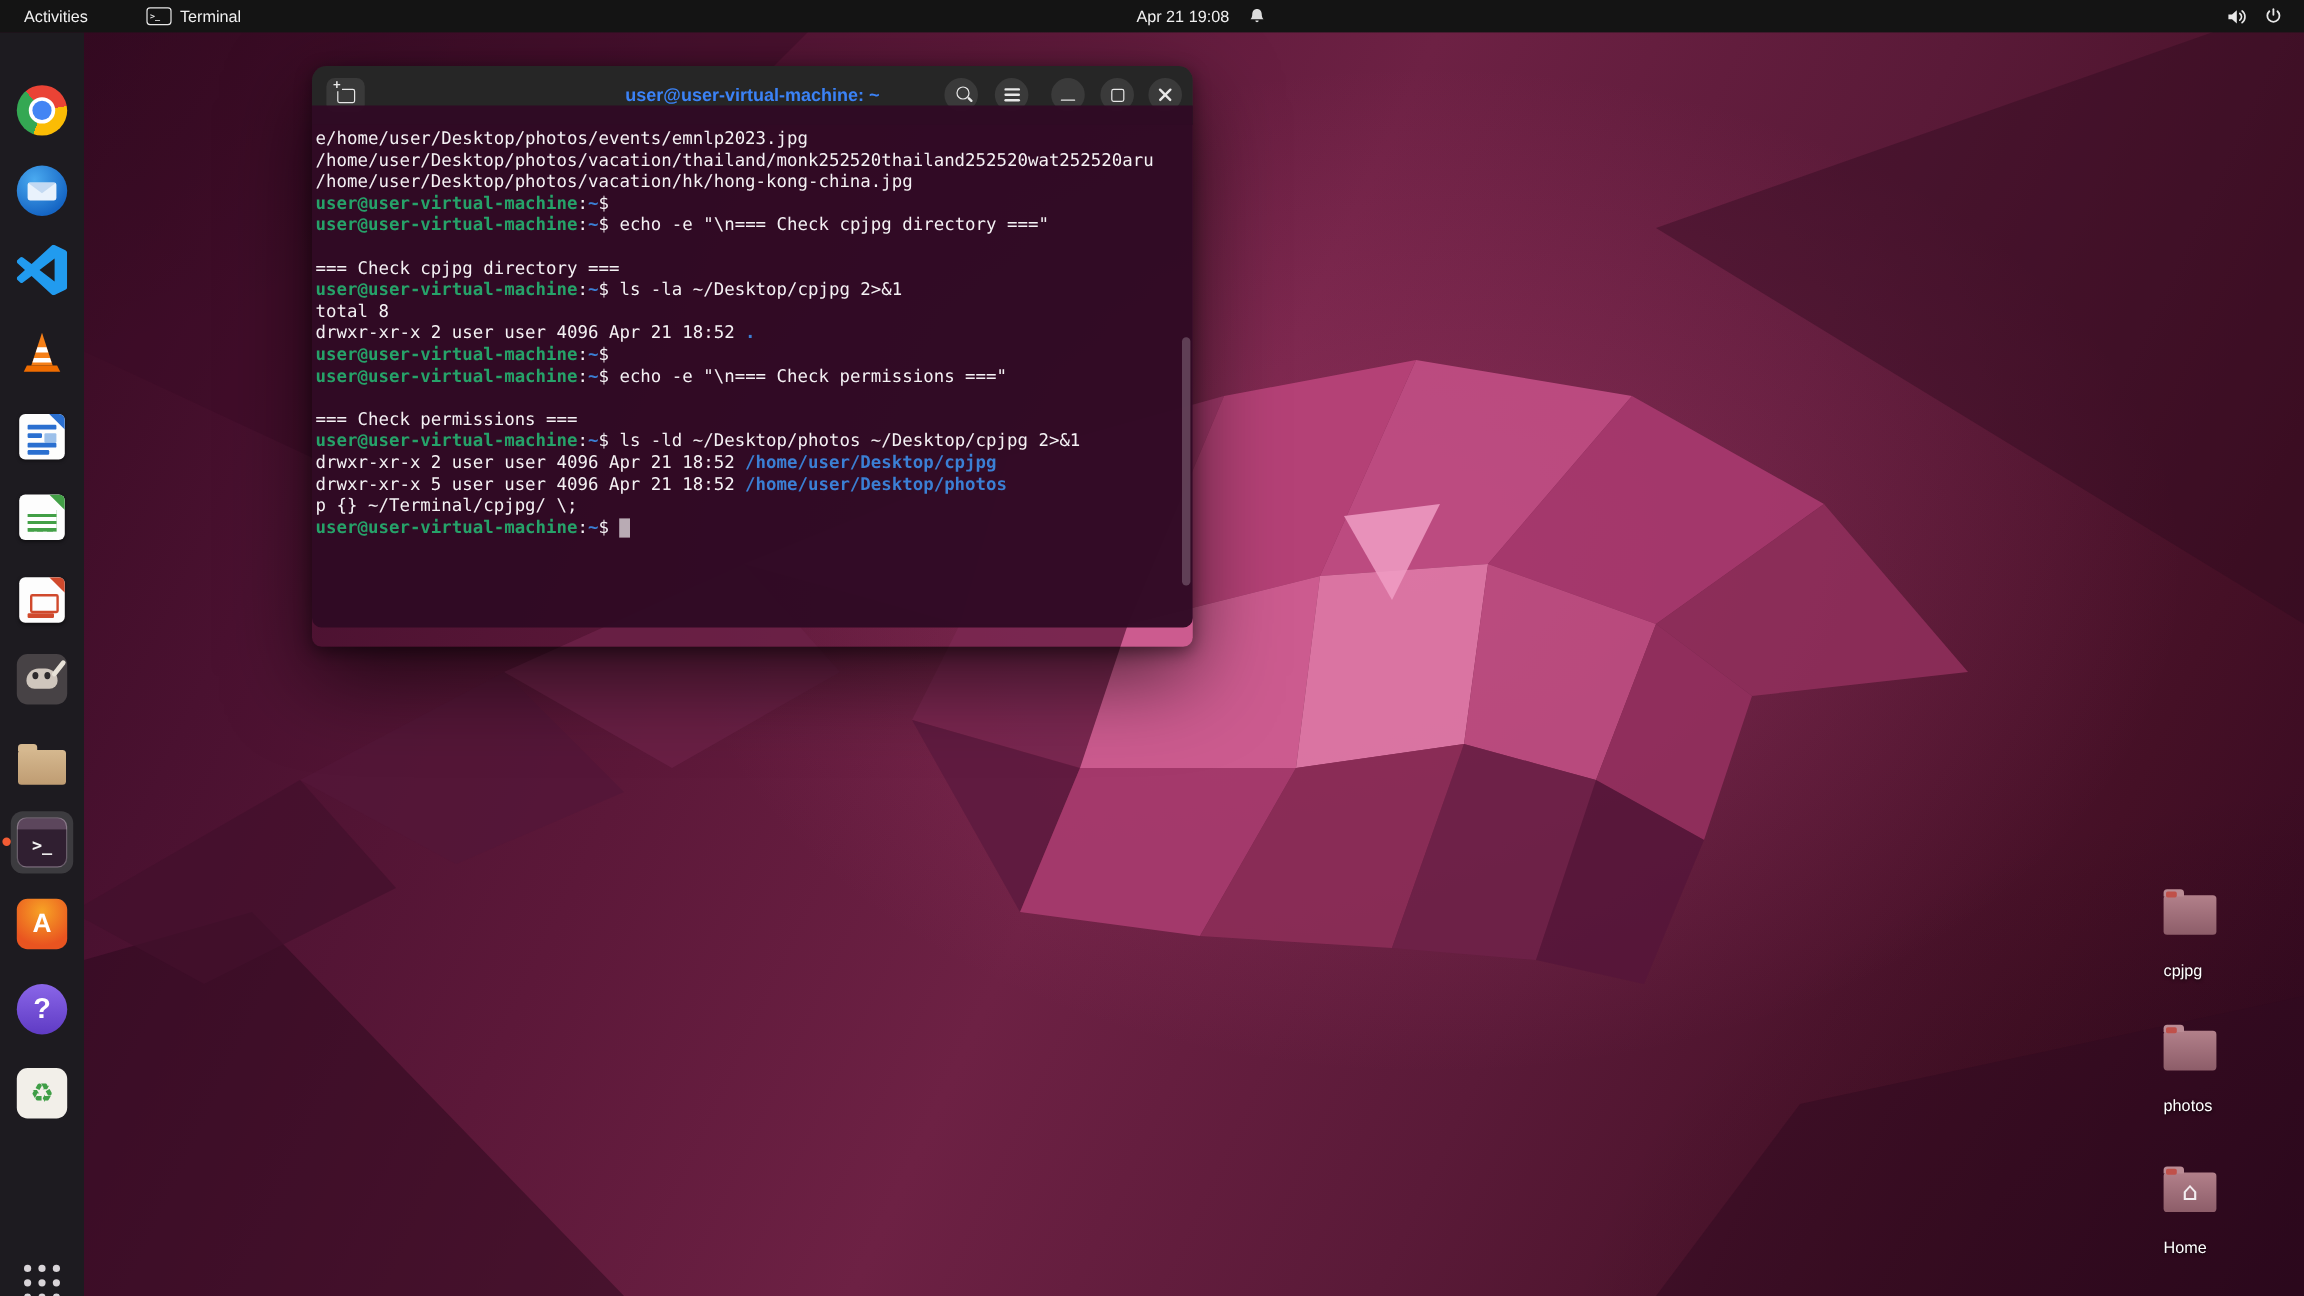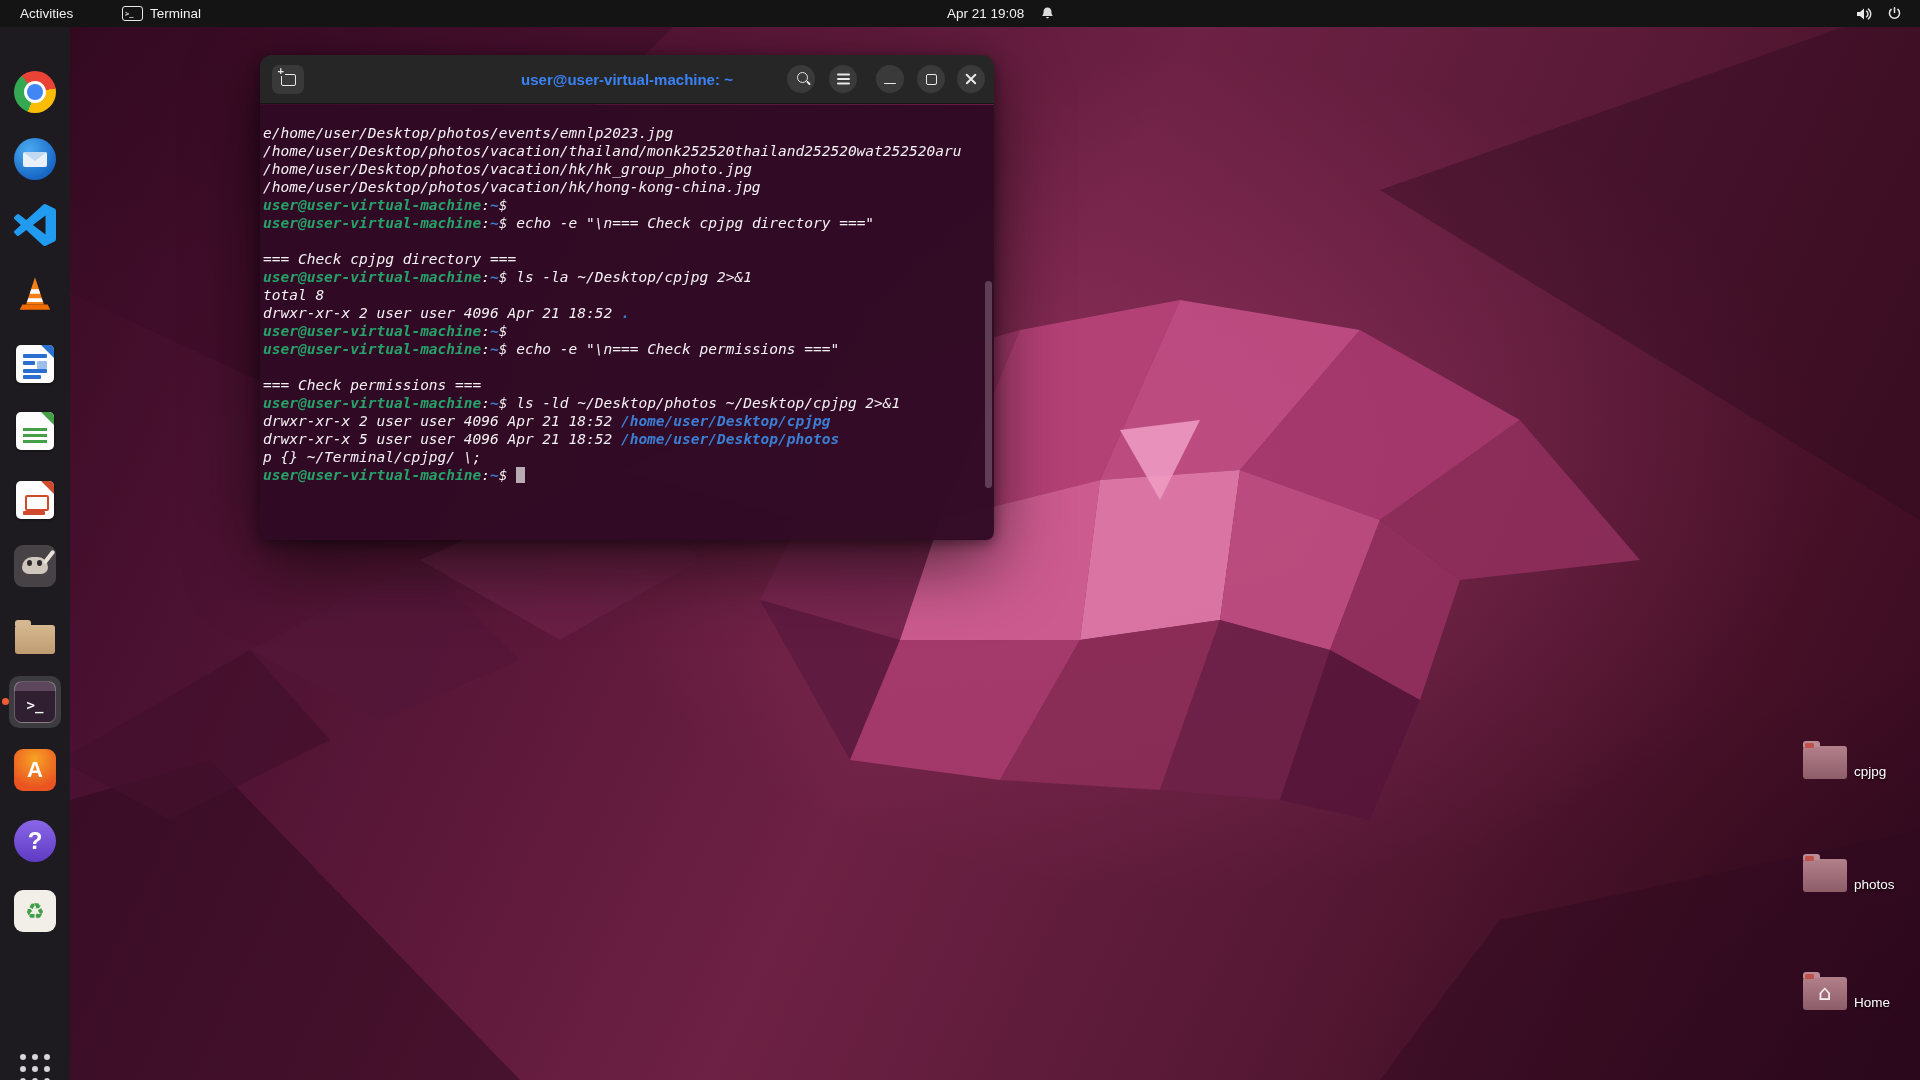--- a/index.html
+++ b/index.html
@@ -84,31 +84,31 @@
   .wbtn{position:absolute;top:10px;width:28px;height:28px;border-radius:50%;background:#3a3a3a;
         display:flex;align-items:center;justify-content:center;}
   .g-search{position:relative;width:9px;height:9px;border:1.6px solid #e8e8e8;border-radius:50%;display:block;margin:-3px -3px 0 0;}
   .g-search::after{content:"";position:absolute;left:8px;top:9px;width:5px;height:1.8px;background:#e8e8e8;transform:rotate(45deg);border-radius:1px;}
   .g-menu{width:13px;height:1.7px;background:#e8e8e8;border-radius:1px;box-shadow:0 -4.5px 0 #e8e8e8,0 4.5px 0 #e8e8e8;display:block;}
   .g-min{width:12px;height:1.8px;background:#e8e8e8;border-radius:1px;display:block;margin-top:9px;}
   .g-max{width:9px;height:9px;border:1.6px solid #e8e8e8;border-radius:2px;display:block;}
   .g-close{position:relative;width:14px;height:14px;display:block;}
   .g-close::before,.g-close::after{content:"";position:absolute;left:0;top:6px;width:14px;height:1.8px;background:#e8e8e8;border-radius:1px;}
   .g-close::before{transform:rotate(45deg);} .g-close::after{transform:rotate(-45deg);}
-  .term-body{position:absolute;left:0;top:50px;width:100%;height:435px;background:rgba(48,10,36,.97);
-             border-radius:0 0 8px 8px;box-sizing:border-box;padding:19px 0 0 3px;overflow:hidden;font-style:italic;}
+  .term-body{position:absolute;left:0;top:33px;width:100%;height:435px;background:rgba(48,10,36,.97);
+             border-radius:0 0 8px 8px;box-sizing:border-box;padding:19px 0 0 3px;overflow:hidden;}
   .tline{height:18px;line-height:18px;white-space:pre;font-family:"DejaVu Sans Mono",monospace;font-size:14.5px;}
   .seg-t{color:#f4f1f4;}
   .seg-g{color:#26a269;font-weight:bold;}
   .seg-b{color:#3b7fd4;font-weight:bold;}
   .seg-c{background:#b9abb4;color:#b9abb4;}
   .scrollthumb{position:absolute;right:2px;top:226px;width:7px;height:207px;border-radius:4px;background:rgba(180,160,175,.35);}
 
   
-  .desk-item{position:absolute;width:100px;display:flex;align-items:flex-end;gap:7px;z-index:10;}
+  .desk-item{position:absolute;width:100px;display:flex;flex-direction:column;align-items:flex-start;gap:22px;z-index:10;}
   .folder{position:relative;width:44px;height:33px;border-radius:3px;background:linear-gradient(#b2808a,#8d5d69);margin-top:6px;}
   .folder::before{content:"";position:absolute;top:-5px;left:0;width:17px;height:6px;border-radius:3px 3px 0 0;background:#ba8b94;}
   .folder .chip{position:absolute;left:2px;top:-3px;width:9px;height:5px;border-radius:1.5px;background:#c0504a;}
   .folder .house{position:absolute;inset:0;display:flex;align-items:center;justify-content:center;
                  color:#f4eef1;font-size:21px;font-family:"DejaVu Sans",sans-serif;line-height:1;}
   .desk-label{color:#fff;font-size:13.5px;text-shadow:0 1px 3px rgba(0,0,0,.85);}
 </style>
 </head>
 <body>
 
@@ -305,21 +305,20 @@
       <div class="wbtn" style="left:657px">
           <i class="g-max"></i>
         </div>
       <div class="wbtn" style="left:697px">
           <i class="g-close"></i>
         </div>
     </div>
     <div class="term-body" id="term-body">
         <div class="tline"><span class="seg-t">e/home/user/Desktop/photos/events/emnlp2023.jpg</span></div>
         <div class="tline"><span class="seg-t">/home/user/Desktop/photos/vacation/thailand/monk252520thailand252520wat252520aru</span></div>
-        <div class="tline"><span class="seg-t">/home/user/Desktop/photos/vacation/hk/hk_group_photo.jpg</span></div>
         <div class="tline"><span class="seg-t">/home/user/Desktop/photos/vacation/hk/hong-kong-china.jpg</span></div>
         <div class="tline"><span class="seg-g">user@user-virtual-machine</span><span class="seg-t">:</span><span class="seg-b">~</span><span class="seg-t">$</span></div>
         <div class="tline"><span class="seg-g">user@user-virtual-machine</span><span class="seg-t">:</span><span class="seg-b">~</span><span class="seg-t">$</span><span class="seg-t"> echo -e "\n=== Check cpjpg directory ==="</span></div>
         <div class="tline"><span class="seg-t"></span></div>
         <div class="tline"><span class="seg-t">=== Check cpjpg directory ===</span></div>
         <div class="tline"><span class="seg-g">user@user-virtual-machine</span><span class="seg-t">:</span><span class="seg-b">~</span><span class="seg-t">$</span><span class="seg-t"> ls -la ~/Desktop/cpjpg 2&gt;&amp;1</span></div>
         <div class="tline"><span class="seg-t">total 8</span></div>
         <div class="tline"><span class="seg-t">drwxr-xr-x 2 user user 4096 Apr 21 18:52 </span><span class="seg-b">.</span></div>
         <div class="tline"><span class="seg-g">user@user-virtual-machine</span><span class="seg-t">:</span><span class="seg-b">~</span><span class="seg-t">$</span></div>
         <div class="tline"><span class="seg-g">user@user-virtual-machine</span><span class="seg-t">:</span><span class="seg-b">~</span><span class="seg-t">$</span><span class="seg-t"> echo -e "\n=== Check permissions ==="</span></div>

